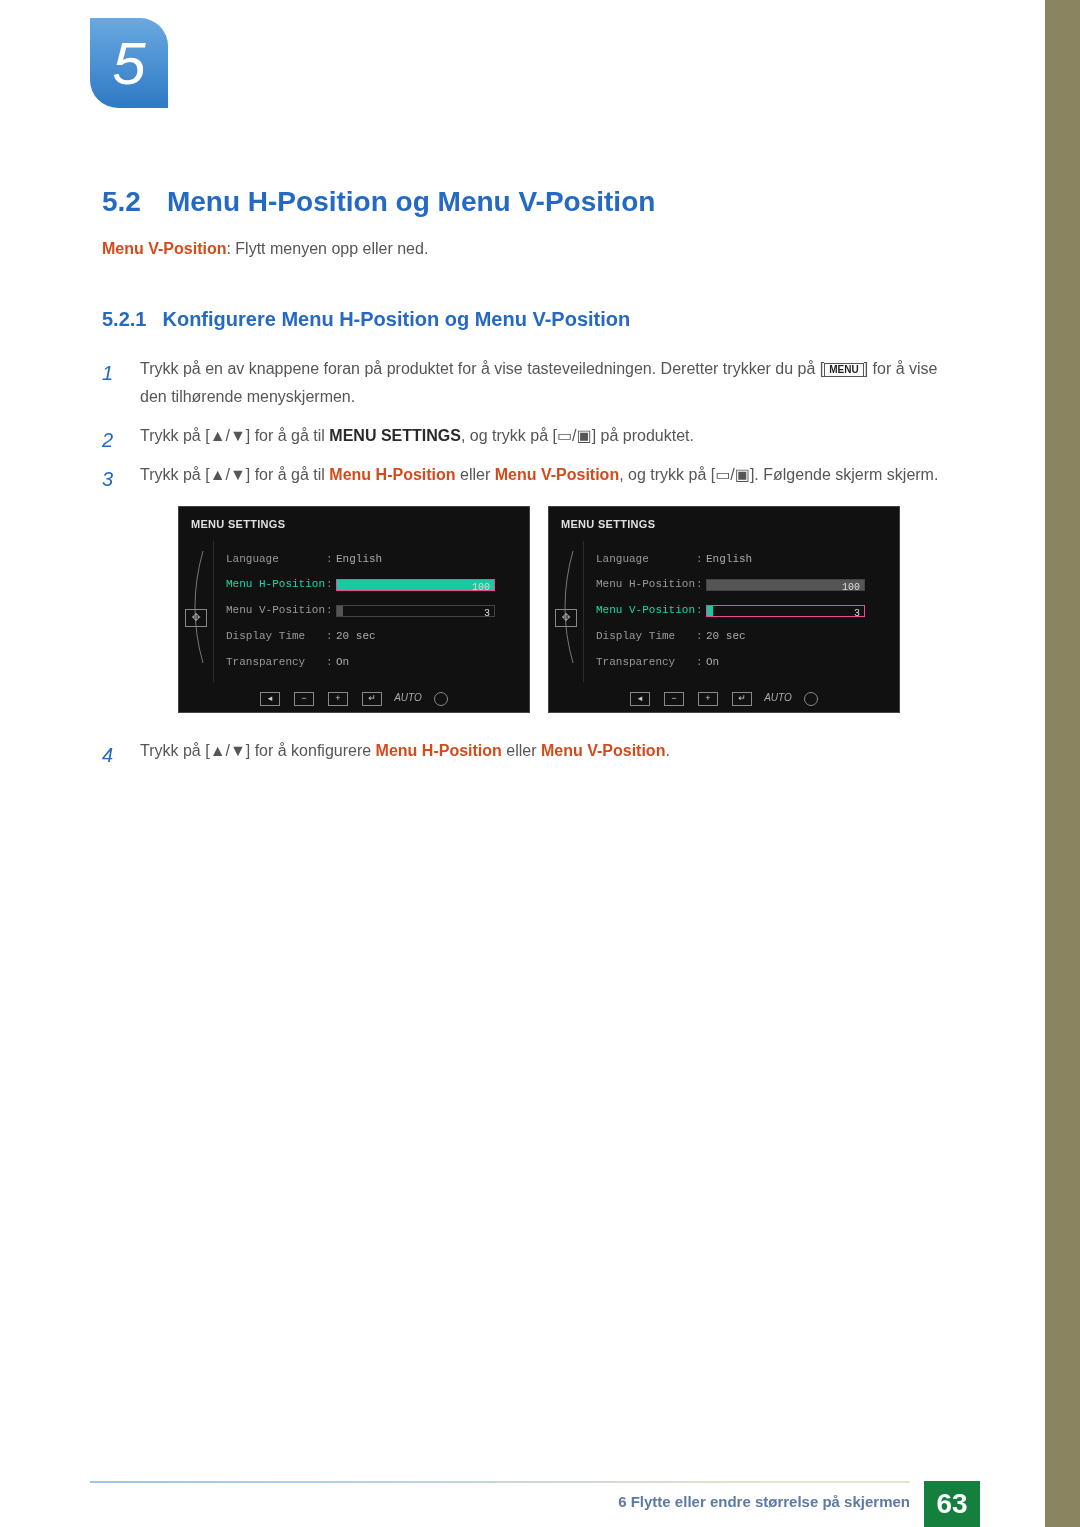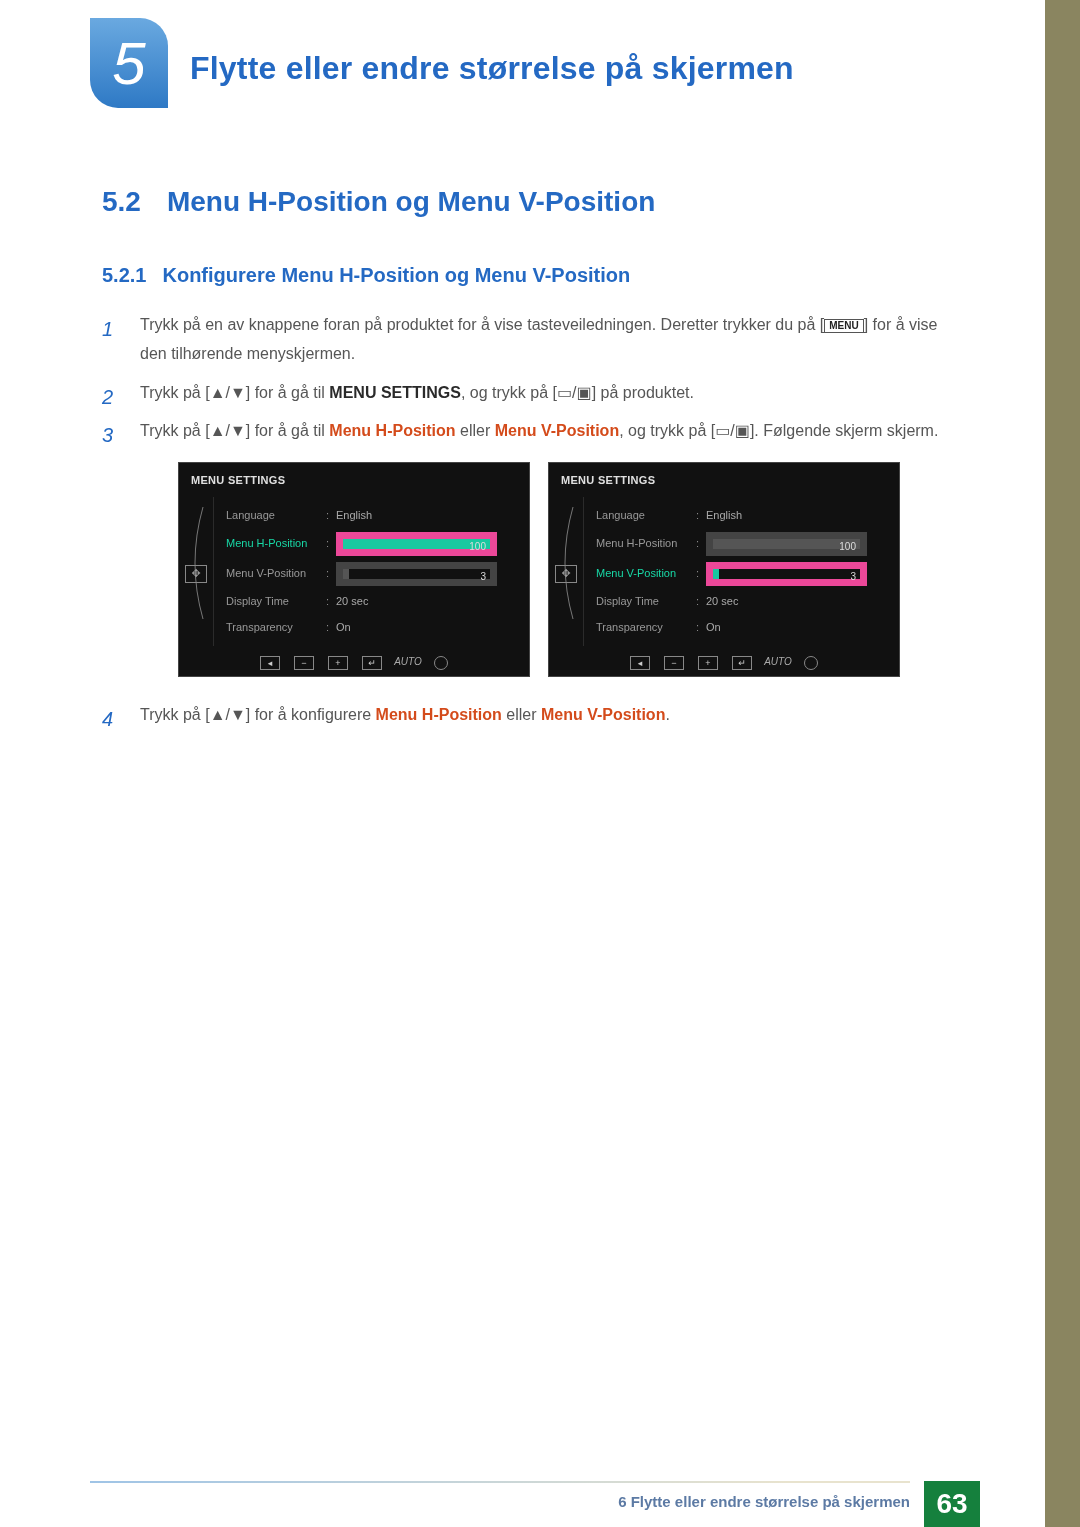--- a/index.html
+++ b/index.html
@@ -163,33 +163,34 @@
   .osd-left svg { position: absolute; left: 2px; top: 6px; }
   .osd-left .icon-box {
     position: absolute;
     left: 6px; top: 68px;
     width: 20px; height: 16px;
     border: 1px solid #888;
     display: flex; align-items: center; justify-content: center;
   }
   .osd-list {
     flex: 1;
-    padding: 6px 10px 6px 12px;
+    padding: 6px 28px 6px 12px;
+    font-family: Liberation Mono, monospace;
   }
   .osd-row-item {
     display: flex;
     align-items: center;
     padding: 3px 0;
     font-size: 11px;
   }
   .osd-row-item .lbl { width: 100px; }
   .osd-row-item .col { color: #888; width: 10px; }
   .osd-row-item .val { flex: 1; color: #aaa; }
   .osd-row-item.sel .lbl { color: #18d8a6; }
-  .slider { height: 10px; border: 7px solid #ec4899; position: relative; flex: 1; margin-right: 22px; }
+  .slider { height: 10px; border: 1px solid #ec4899; position: relative; flex: 1; margin-right: 6px; }
   .slider .fill { position: absolute; left: 0; top: 0; bottom: 0; background: #19c9a0; }
   .slider .txt { position: absolute; right: 4px; top: -1px; font-size: 10px; color: #ddd; }
   .osd-bottom {
     position: absolute;
     left: 0; right: 0; bottom: 6px;
     display: flex;
     justify-content: center;
     gap: 14px;
   }
   .osd-btn {
@@ -241,28 +242,30 @@
 
 <div class="page">
   <div class="side-bar"></div>
 
   <div class="chapter-header">
     <div class="chapter-badge">
       <div class="badge-bg">
         <span class="badge-num">5</span>
       </div>
     </div>
-    <div class="chapter-title">Flytte eller endre størrelse på skjermen</div>
   </div>
 
   <div class="section">
     <div class="section-heading">
       <span class="num">5.2</span><span>Menu H-Position og Menu V-Position</span>
     </div>
 
+    <div class="para" style="margin-top:18px">
+      <span class="term">Menu V-Position</span><span>: Flytt menyen opp eller ned.</span>
+    </div>
 
     <div class="sub-heading">
       <span class="num">5.2.1</span><span>Konfigurere Menu H-Position og Menu V-Position</span>
     </div>
 
     <ol class="steps">
       <li>
         <span class="stepnum">1</span>
         <span>Trykk på en av knappene foran på produktet for å vise tasteveiledningen. Deretter trykker du på [</span><span class="inline-btn">MENU</span><span>] for å vise den tilhørende menyskjermen.</span>
       </li>

